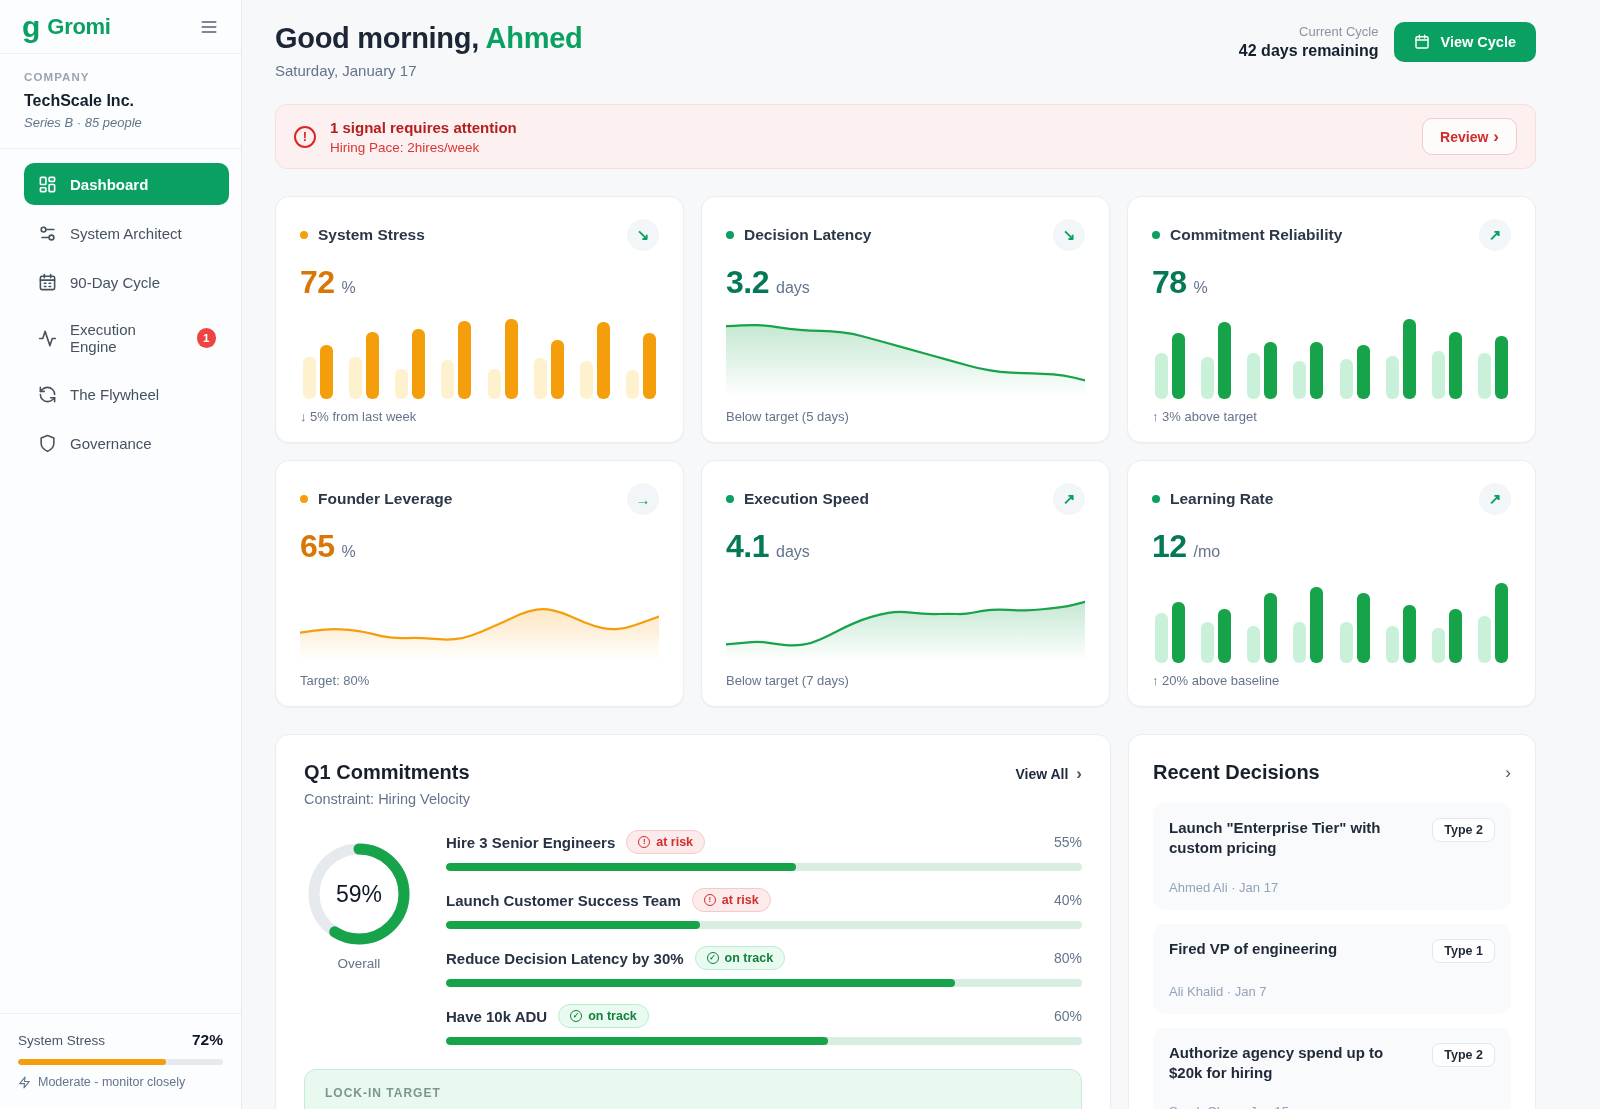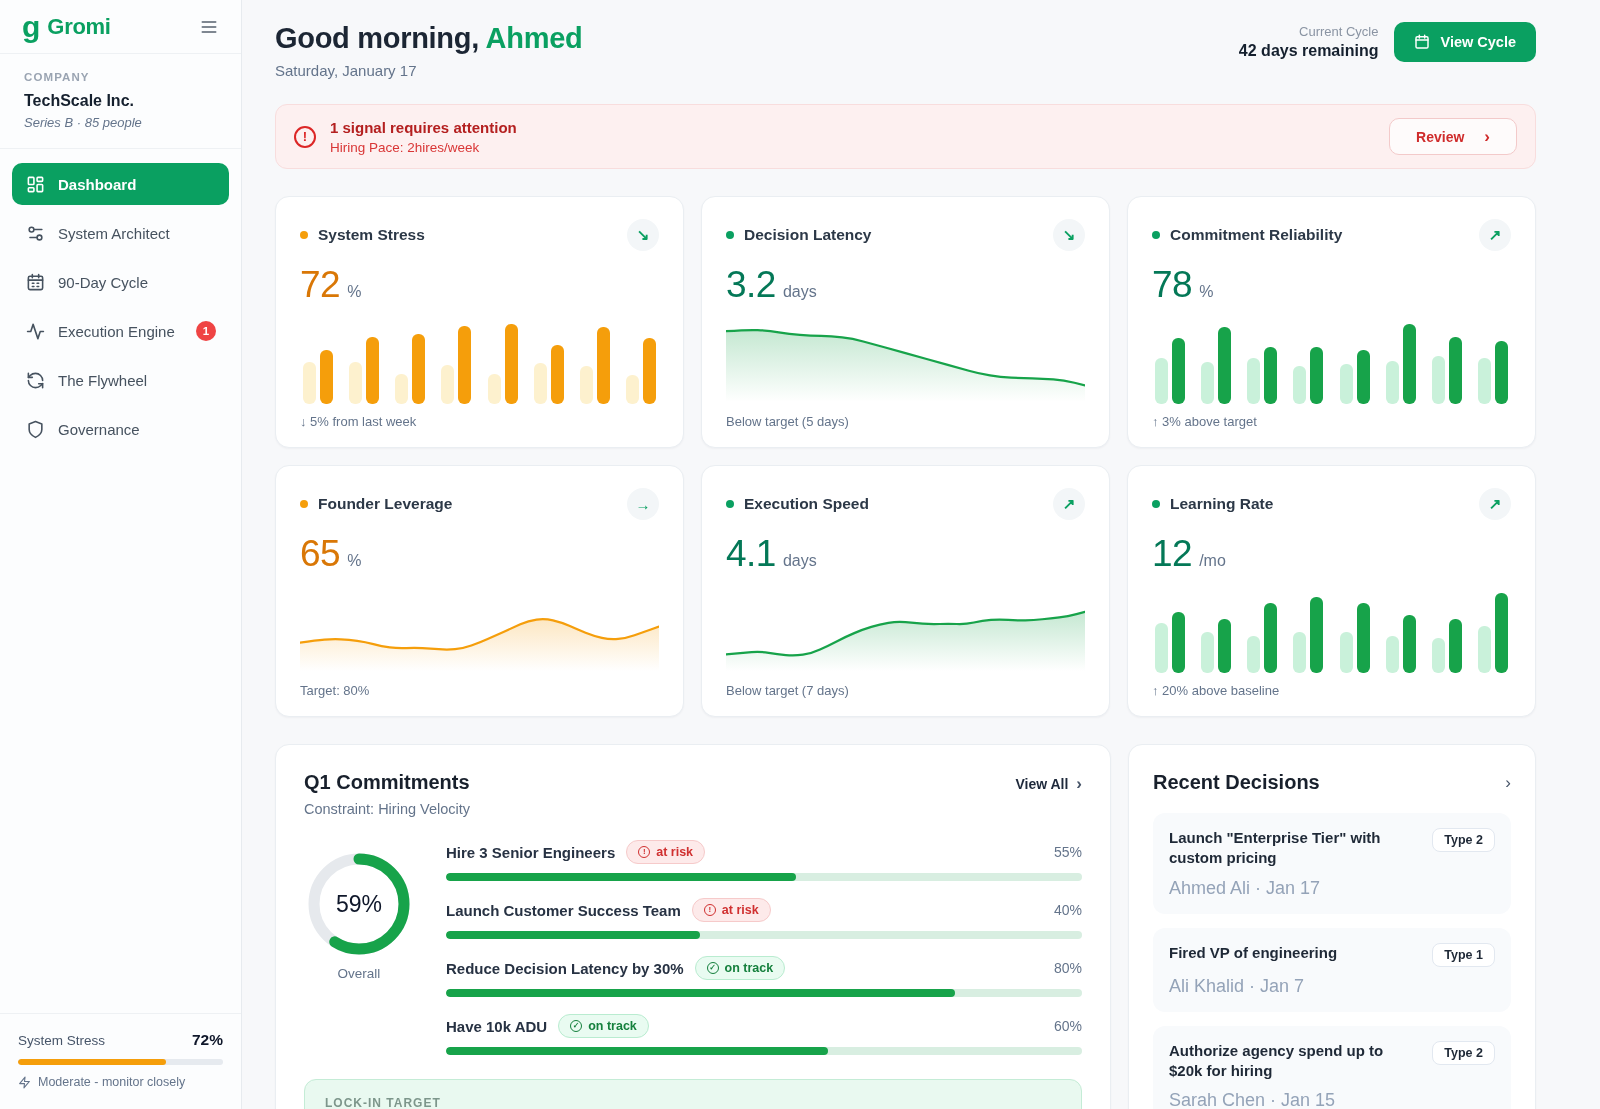--- a/index.html
+++ b/index.html
@@ -14,21 +14,21 @@
   .sidebar { width:242px; flex-shrink:0; background:#fcfdfe; border-right:1px solid #e7ebef; display:flex; flex-direction:column; }
   .sb-header { display:flex; justify-content:space-between; align-items:center; padding:10px 22px 10px 22px; border-bottom:1px solid #eef1f4; height:54px; }
   .logo { display:flex; align-items:center; gap:7px; }
   .logo-mark { color:#0aa061; font-weight:800; font-size:30px; line-height:.9; }
   .logo-text { color:#0aa061; font-weight:800; font-size:22px; letter-spacing:-.3px; }
   .hamburger { background:none; border:none; color:#55606e; cursor:pointer; display:flex; }
   .company { padding:17px 24px 18px; border-bottom:1px solid #eef1f4; }
   .company-label { font-size:11.5px; letter-spacing:1.1px; color:#9aa4b2; font-weight:700; margin-bottom:9px; }
   .company-name { font-size:16px; font-weight:700; color:#15202e; margin-bottom:5px; }
   .company-meta { font-size:13px; color:#64748b;font-style:italic; }
-  .nav { padding:14px 12px; display:flex; flex-direction:column; gap:7px; }
+  .nav { padding:14px 12px; display:flex; flex-direction:column; gap:7px;margin-left:12px; }
   .nav-item { display:flex; align-items:center; gap:13px; padding:11px 13px; border-radius:10px; color:#46525f; font-size:15px; font-weight:500; cursor:pointer; }
   .nav-item.active { background:#0aa061; color:#fff; font-weight:600; }
   .nav-icon { width:20px; height:20px; display:flex; align-items:center; justify-content:center; flex-shrink:0; }
   .nav-icon svg { width:19px; height:19px; }
   .nav-badge { margin-left:auto; background:#ef4444; color:#fff; font-size:11.5px; font-weight:700; width:20px; height:20px; border-radius:50%; display:flex; align-items:center; justify-content:center; }
   .sb-footer { margin-top:auto; border-top:1px solid #eef1f4; padding:17px 18px 20px; }
   .sbf-row { display:flex; justify-content:space-between; align-items:center; font-size:13.5px; color:#475569; margin-bottom:10px; }
   .sbf-val { font-weight:800; color:#0f172a; font-size:15.5px; }
   .sbf-track { height:6px; background:#e6eaef; border-radius:3px; overflow:hidden; margin-bottom:10px; }
   .sbf-fill { height:100%; background:#f59e0b; border-radius:3px; }
@@ -46,33 +46,33 @@
   .cycle-label { font-size:13px; color:#8a94a3; }
   .cycle-remaining { font-size:16px; font-weight:700; color:#15202e; margin-top:3px; }
   .btn-green { display:flex; align-items:center; gap:10px; background:#0aa061; color:#fff; border:none; border-radius:10px; padding:12px 20px; font-size:14.5px; font-weight:700; cursor:pointer; font-family:inherit; }
   .btn-green svg { width:16px; height:16px; }
 
   .alert { display:flex; justify-content:space-between; align-items:center; background:#fdf0f0; border:1px solid #f8dddd; border-radius:12px; padding:13px 18px; margin-bottom:27px; }
   .alert-left { display:flex; gap:14px; align-items:center; }
   .alert-icon { width:22px; height:22px; border:2px solid #dc2626; border-radius:50%; color:#dc2626; font-weight:800; font-size:13px; display:flex; align-items:center; justify-content:center; flex-shrink:0; }
   .alert-title { font-size:15px; font-weight:700; color:#b42020; }
   .alert-sub { font-size:13.5px; color:#d93636; margin-top:4px; }
-  .review-btn { display:flex; align-items:center; gap:20px; background:#fefbfb; border:1px solid #f3caca; color:#cf2b2b; border-radius:10px; padding:9px 26px; font-size:14px; font-weight:700; cursor:pointer; font-family:inherit; }
+  .review-btn { display:flex; align-items:center; gap:5px; background:#fefbfb; border:1px solid #f3caca; color:#cf2b2b; border-radius:10px; padding:9px 17px; font-size:14px; font-weight:700; cursor:pointer; font-family:inherit; }
 
   .metrics-grid { display:grid; grid-template-columns:repeat(3,1fr); gap:17px; margin-bottom:27px; }
   .card { background:#fff; border:1px solid #eaeef2; border-radius:14px; box-shadow:0 1px 2px rgba(16,24,40,.04); }
   .metric { padding:22px 24px 18px; }
   .m-head { display:flex; align-items:center; gap:10px; }
   .dot { width:8px; height:8px; border-radius:50%; flex-shrink:0; }
   .dot.orange { background:#f59e0b; }
   .dot.green { background:#0aa061; }
   .m-title { font-size:15.5px; font-weight:600; color:#2c3847; flex:1; }
   .m-trend { width:32px; height:32px; border-radius:50%; background:#f3f6f8; color:#0aa061; display:flex; align-items:center; justify-content:center; font-size:15px; font-weight:700; }
   .m-value { margin:13px 0 10px; display:flex; align-items:baseline; gap:7px; }
-  .num { font-size:37px; font-weight:400; letter-spacing:-.5px; }
+  .num { font-size:32px; font-weight:700; letter-spacing:-.5px; }
   .num.orange { color:#d97706; }
   .num.green { color:#047857; }
   .unit { font-size:16px; color:#64748b; }
   .m-chart { height:88px; }
   .m-chart svg.spark { width:100%; height:86px; display:block; }
   .bars { display:flex; width:100%; justify-content:space-between; align-items:flex-end; height:88px; padding:0 3px; }
   .pair { display:flex; gap:4px; align-items:flex-end; }
   .bar { width:13px; border-radius:6px; }
   .m-footer { font-size:13px; color:#64748b; margin-top:10px; }
 
@@ -104,21 +104,21 @@
 
   .decisions { padding:26px 24px; }
   .d-head { display:flex; justify-content:space-between; align-items:center; margin-bottom:19px; }
   .d-title { font-size:20px; font-weight:800; color:#18202c; }
   .d-chevbtn { background:none; border:none; cursor:pointer; font-size:18px; color:#475569; font-family:inherit; }
   .d-list { display:flex; flex-direction:column; gap:14px; }
   .d-item { background:#f8fafc; border-radius:12px; padding:15px 16px; cursor:pointer; }
   .di-top { display:flex; justify-content:space-between; gap:12px; }
   .di-name { font-size:15px; font-weight:700; color:#1f2937; line-height:1.35; }
   .type-pill { flex-shrink:0; align-self:flex-start; background:#fff; border:1px solid #e2e8f0; border-radius:8px; padding:4px 11px; font-size:12.5px; font-weight:700; color:#1f2937; }
-  .di-meta { font-size:18px; color:#94a3b8; margin-top:9px; }
+  .di-meta { font-size:13px; color:#94a3b8; margin-top:21px; }
 </style>
 </head>
 <body>
 
 <div class="app">
 
   <aside class="sidebar">
     <div class="sb-header">
       <div class="logo">
         <span class="logo-mark">g</span>

